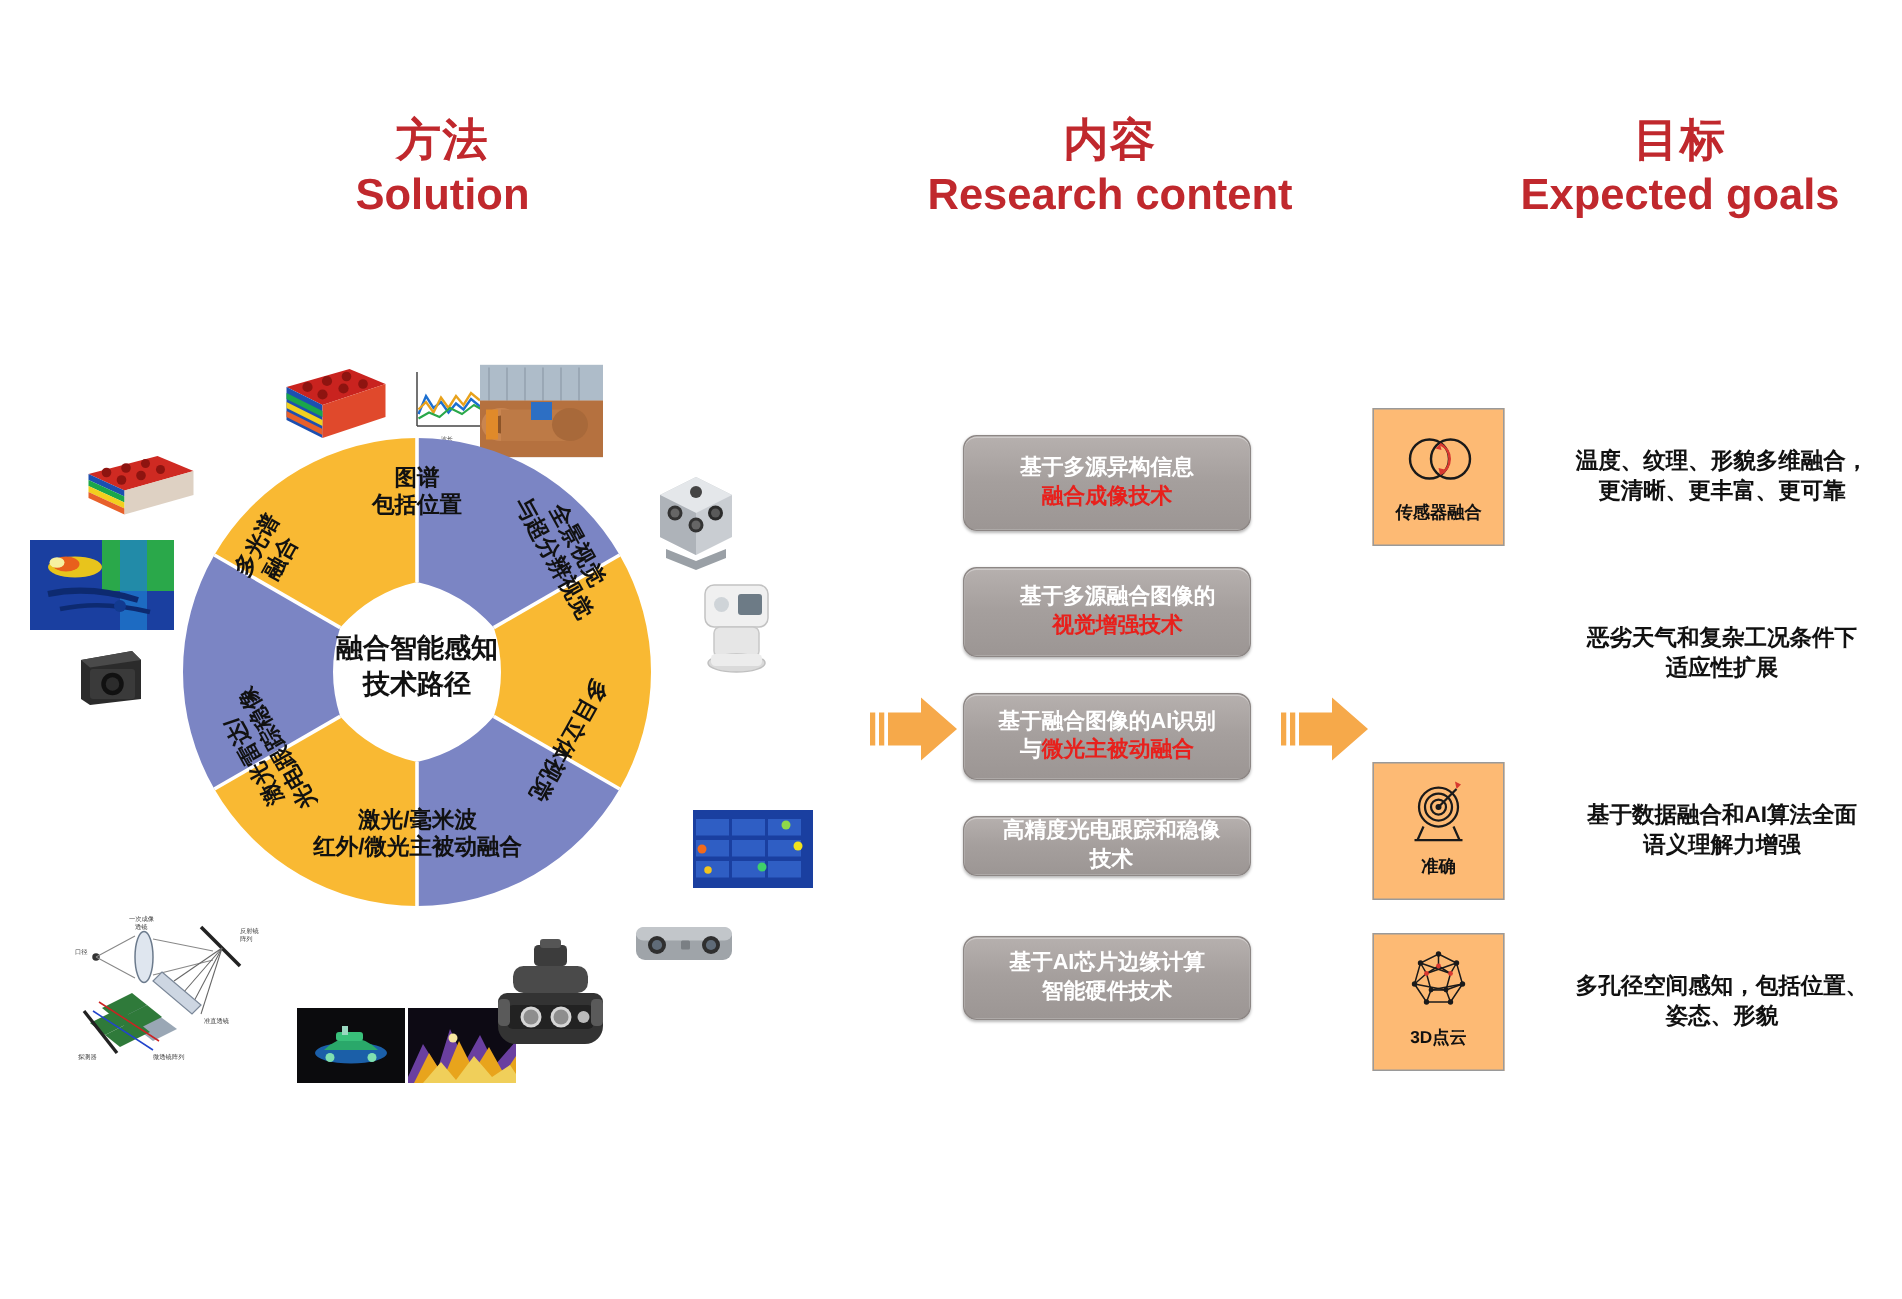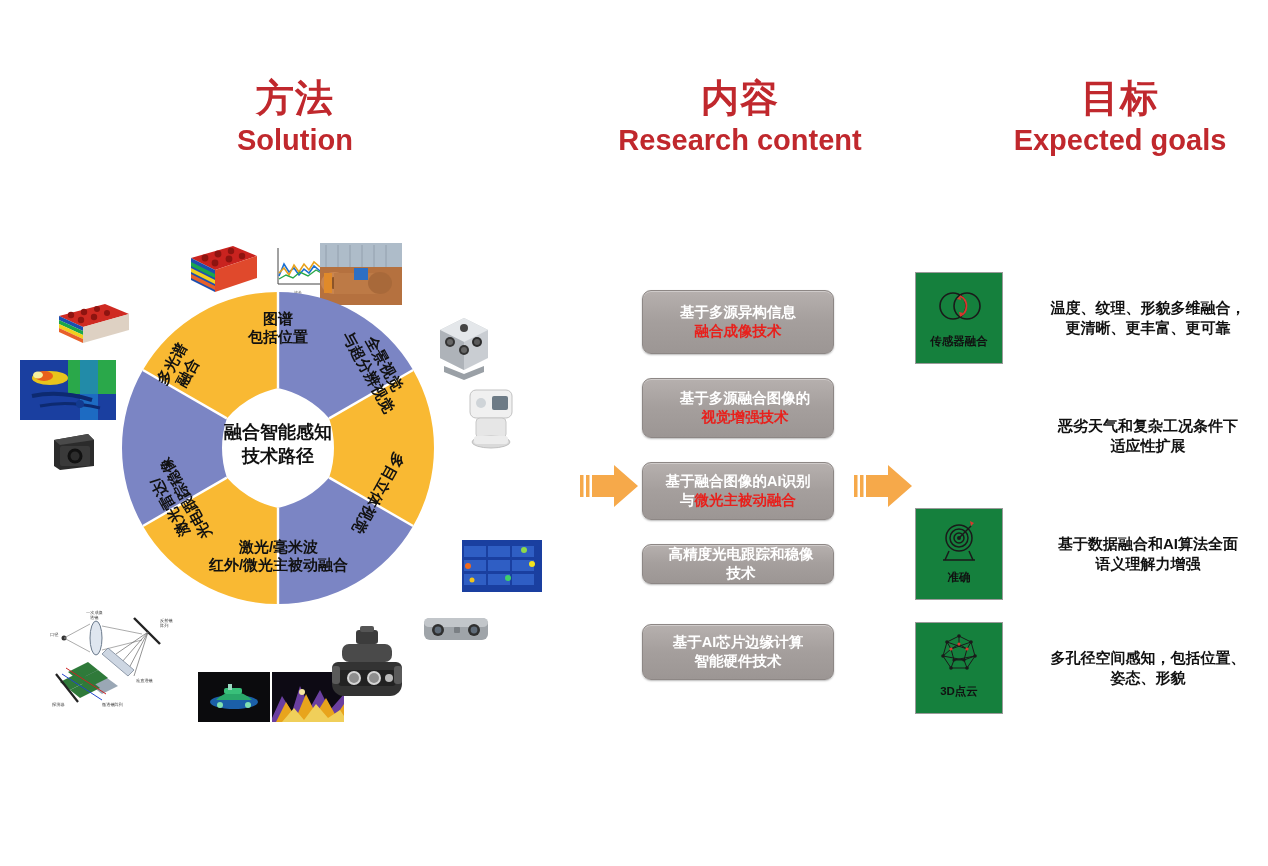--- a/index.html
+++ b/index.html
@@ -7,21 +7,21 @@
     width:1268px;height:866px;
     background:#ffffff;
     font-family:"Liberation Sans","DejaVu Sans",sans-serif;
     overflow:hidden;
     position:relative;
   }
   .stage{position:absolute;inset:0;}
 
   
   .col-head{position:absolute;text-align:center;color:#c0282d;font-weight:bold;line-height:1.18;}
-  .col-head .cn{font-size:38px;letter-spacing:1px;display:block;}
+  .col-head .cn{font-size:30px;letter-spacing:1px;display:block;}
   .col-head .en{font-size:29px;display:block;margin-top:2px;}
   #head-solution{left:155px;top:76px;width:280px;}
   #head-content{left:595px;top:76px;width:290px;}
   #head-goals{left:975px;top:76px;width:290px;}
 
   
   #donut-wrap{position:absolute;left:118px;top:288px;width:320px;height:320px;}
   #donut-svg{position:absolute;left:0;top:0;}
   .seg-label{
     position:absolute;color:#111;font-weight:bold;font-size:15px;
@@ -57,21 +57,21 @@
     text-align:center;line-height:1.3;font-weight:bold;font-size:14.5px;
     padding:8px 6px;box-sizing:border-box;
   }
   .tech-box .w{color:#ffffff;}
   .tech-box .r{color:#e8201c;}
 
   
   .goal-row{position:absolute;left:915px;width:348px;height:92px;}
   .goal-card{
     position:absolute;left:0;top:0;width:88px;height:92px;
-    border:1.4px solid #9a9a9a;background:#15803d;
+    border:1.4px solid #9a9a9a;background:#fdba74;
     display:flex;flex-direction:column;align-items:center;justify-content:flex-start;
     box-sizing:border-box;padding-top:9px;
   }
   .goal-card .ic{width:52px;height:48px;}
   .goal-card .cap{font-size:11.5px;font-weight:bold;color:#111;margin-top:4px;}
   .goal-text{
     position:absolute;left:108px;top:50%;transform:translateY(-50%);
     width:250px;text-align:center;
     font-size:15px;font-weight:bold;color:#111;line-height:1.35;white-space:pre-line;
   }

